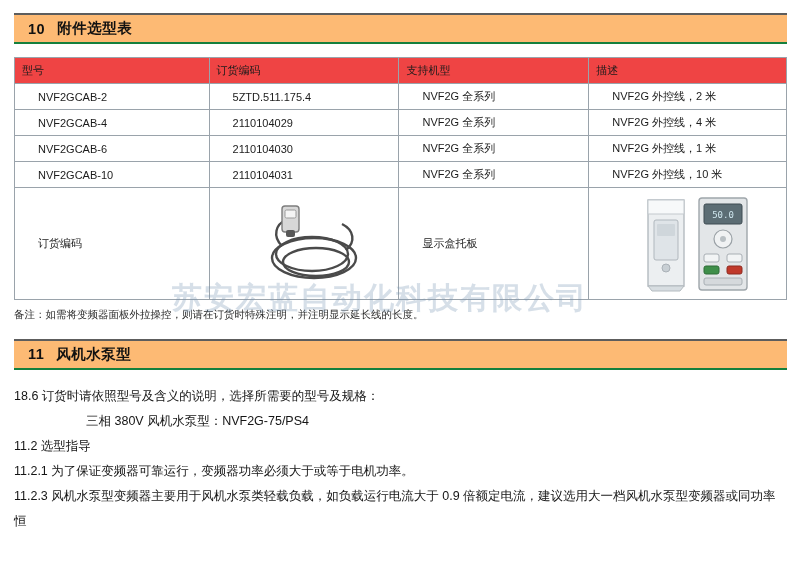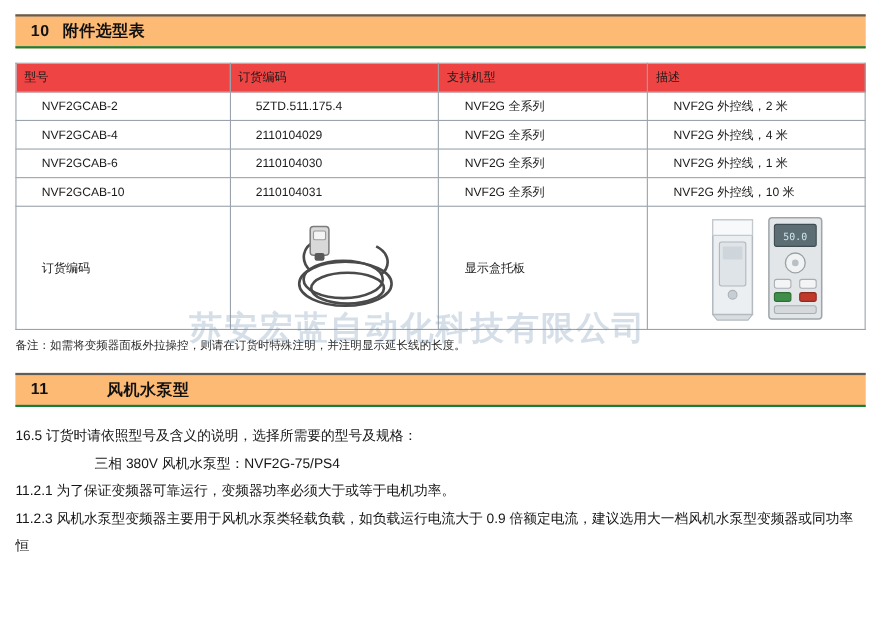--- a/index.html
+++ b/index.html
@@ -32,21 +32,21 @@
     padding-left: 14px;
     font-size: 14.5px;
     font-weight: bold;
     letter-spacing: 0.5px;
     color: #111;
   }
   .section-bar .num { margin-right: 12px; }
   .section-bar .ttl { }
 
   #sec10 { margin-top: 13px; }
-  #sec11 { margin-top: 0; gap: 41px; }
+  #sec11 { margin-top: 0; }
 
   
   table.acc {
     width: 100%;
     border-collapse: collapse;
     margin-top: 13px;
     table-layout: fixed;
   }
   table.acc th, table.acc td {
     border: 1px solid #9aa3ab;
@@ -230,20 +230,21 @@
   <div class="remarks">备注：如需将变频器面板外拉操控，则请在订货时特殊注明，并注明显示延长线的长度。</div>
 
   <div class="watermark">苏安宏蓝自动化科技有限公司</div>
 
   <div class="section-bar" id="sec11" style="margin-top:16px;">
     <span class="num">11</span>
     <span class="ttl">风机水泵型</span>
   </div>
 
   <div class="sec11-body">
-    <p>16.5 订货时请依照型号及含义的说明，选择所需要的型号及规格：</p>
+    <p>18.6 订货时请依照型号及含义的说明，选择所需要的型号及规格：</p>
     <p class="indent2">三相 380V 风机水泵型：NVF2G-75/PS4</p>
+    <p>11.2 选型指导</p>
     <p>11.2.1 为了保证变频器可靠运行，变频器功率必须大于或等于电机功率。</p>
     <p>11.2.3 风机水泵型变频器主要用于风机水泵类轻载负载，如负载运行电流大于 0.9 倍额定电流，建议选用大一档风机水泵型变频器或同功率恒</p>
 
   </div>
 
 </div>
 
 </body></html>

